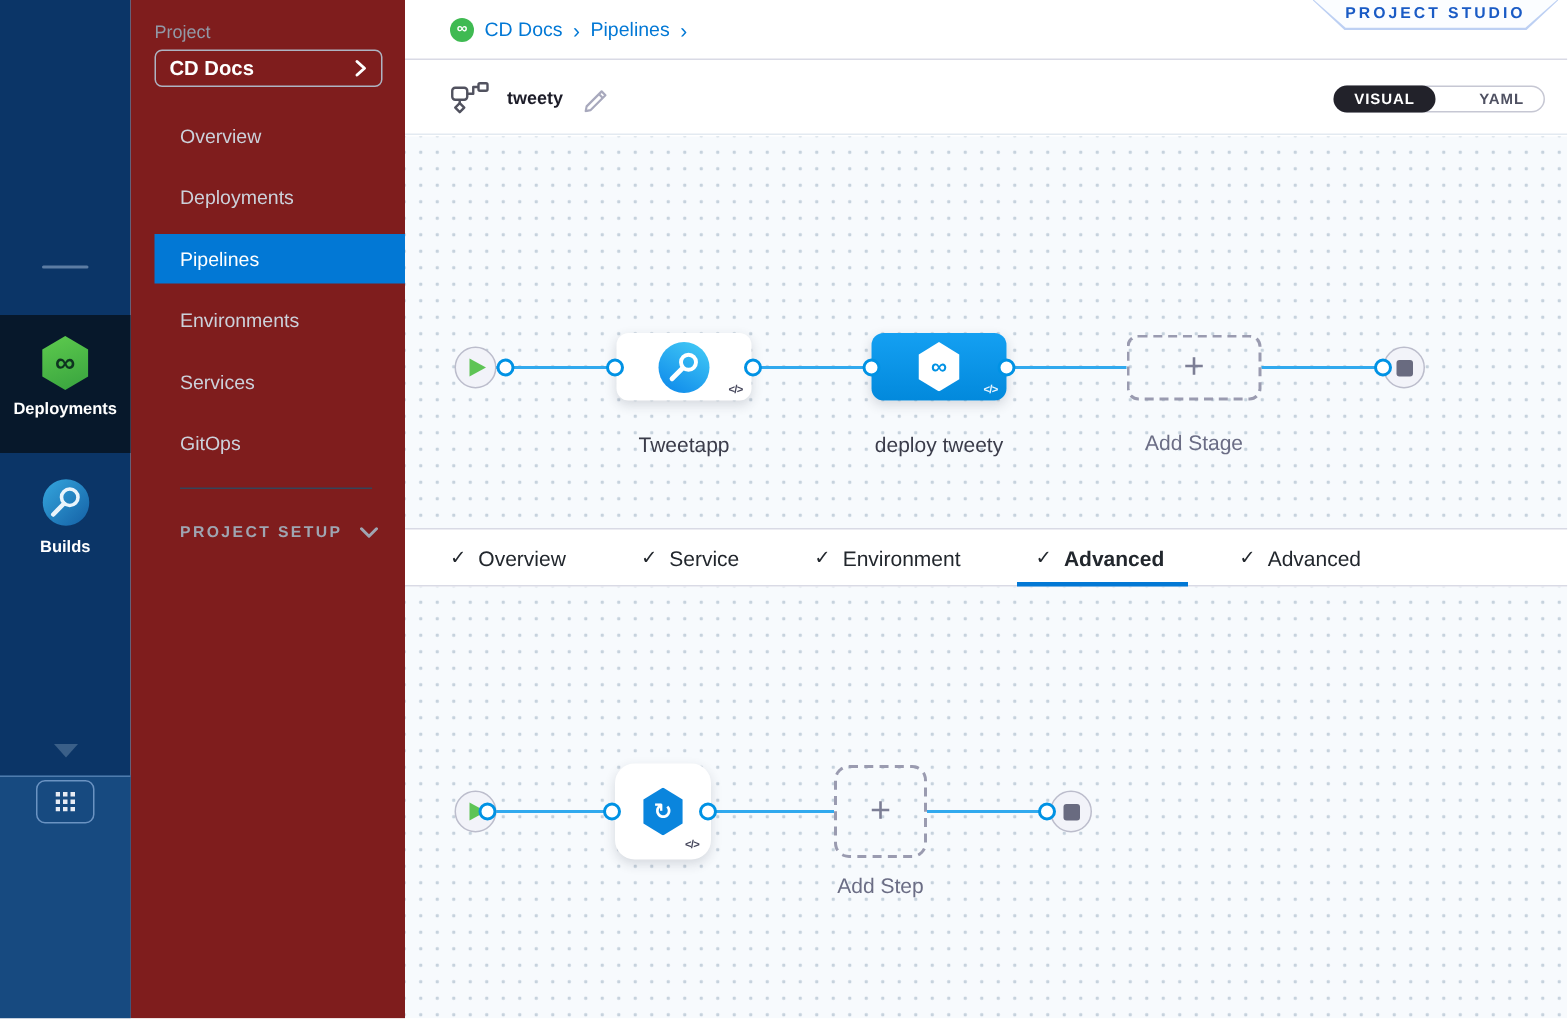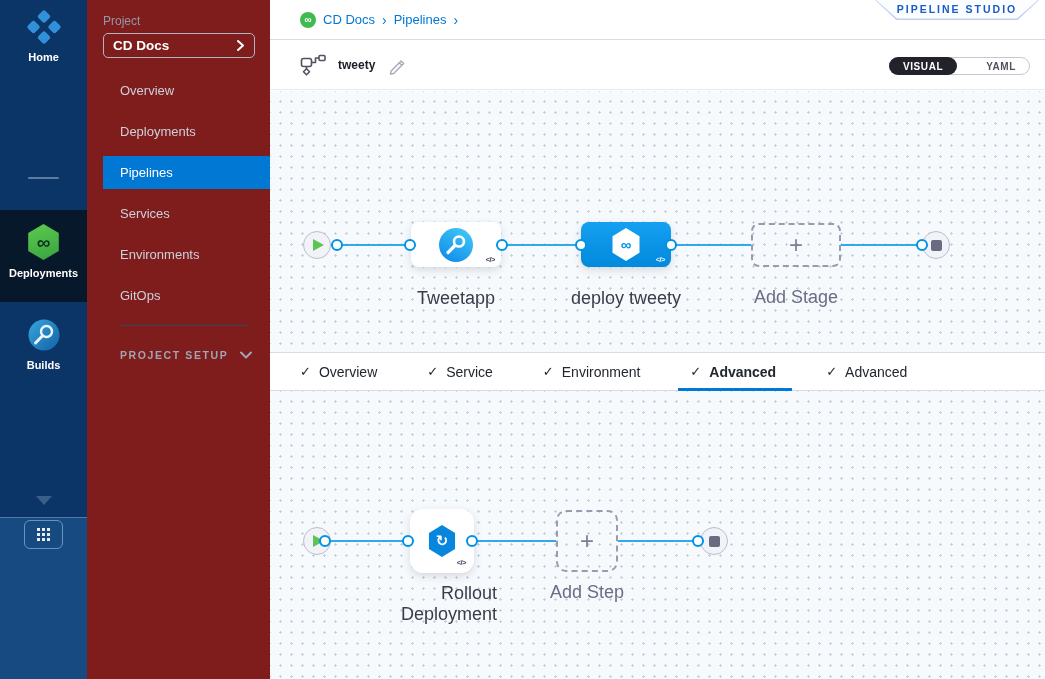--- a/index.html
+++ b/index.html
@@ -85,49 +85,38 @@
   .code-badge { position:absolute; right:6px; bottom:3px; font-size:7.5px; font-weight:700; color:#44455a; letter-spacing:-0.5px; }
   .code-badge.light { color:#eaf6ff; }
   .cd-circle { width:34px; height:34px; border-radius:50%; background:linear-gradient(210deg,#45cdf6,#0b86ea); position:relative; }
   .hex-white { width:30px; height:33px; background:#fff; color:#0092e4; font-size:15px; font-weight:700; line-height:1; }
   .hex-blue-sm { width:29px; height:32px; background:#0a85dd; color:#fff; font-size:15px; font-weight:700;
                  font-family:"DejaVu Sans",sans-serif; line-height:1; }
   .add-box { position:absolute; border:2px dashed #9a9bb0; border-radius:8px; z-index:3; cursor:pointer;
              display:flex; align-items:center; justify-content:center; color:#7c7e95; font-size:24px; font-weight:400; }
   .step-node { position:absolute; width:64px; height:64px; background:#fff; border-radius:13px; z-index:3; cursor:pointer;
                display:flex; align-items:center; justify-content:center; box-shadow:0 3px 8px rgba(40,41,61,.16); }
-  .node-label { position:absolute; transform:translateX(-50%); font-size:18px; color:#3b3c4a; text-align:right; z-index:2; white-space:nowrap; }
+  .node-label { position:absolute; transform:translateX(-50%); font-size:14px; color:#3b3c4a; text-align:left; z-index:2; white-space:nowrap; }
   .node-label.gray { color:#6b6d85; }
   .node-label.wrap { white-space:normal; width:110px; line-height:21px; }
 
   
   .tabbar { position:absolute; top:352px; left:0; right:0; height:39px; background:#fff; border-top:1px solid #d9dae5;
             border-bottom:1px solid #d9dae5; display:flex; align-items:center; padding-left:30px; gap:50px; z-index:5; }
   .tab { position:relative; height:100%; display:flex; align-items:center; gap:8px; font-size:14px; color:#22272d; cursor:pointer; }
   .tab .check { font-size:13px; color:#22272d; }
   .tab.active { font-weight:700; }
   .tab.active::after { content:''; position:absolute; left:-12px; right:-16px; bottom:-1px; height:3px; background:#0278d5; }
 </style>
 </head>
 <body>
 
 <div class="app">
 
   <aside class="rail">
-    <div class="rail-item rail-item-home">
-      <svg width="34" height="34" viewBox="0 0 34 34">
-        <g fill="#3090d9">
-          <rect x="12" y="1.5" width="10" height="10" rx="2.5" transform="rotate(45 17 6.5)"></rect>
-          <rect x="1.5" y="12" width="10" height="10" rx="2.5" transform="rotate(45 6.5 17)"></rect>
-          <rect x="22.5" y="12" width="10" height="10" rx="2.5" transform="rotate(45 27.5 17)"></rect>
-          <rect x="12" y="22.5" width="10" height="10" rx="2.5" transform="rotate(45 17 27.5)"></rect>
-        </g>
-      </svg>
-      <span>Home</span>
-    </div>
     <div class="rail-divider"></div>
     <div class="rail-selected-block">
       <div class="rail-item rail-item-deployments">
         <div class="hexagon hex-deploy-rail">
           <span>∞</span>
         </div>
         <span>Deployments</span>
       </div>
     </div>
     <div class="rail-item rail-item-builds">
@@ -176,24 +165,24 @@
       <div class="nav-item">
           <span>Overview</span>
         </div>
       <div class="nav-item">
           <span>Deployments</span>
         </div>
       <div class="nav-item selected">
           <span>Pipelines</span>
         </div>
       <div class="nav-item">
+          <span>Environments</span>
+        </div>
+      <div class="nav-item">
           <span>Services</span>
-        </div>
-      <div class="nav-item">
-          <span>Environments</span>
         </div>
       <div class="nav-item">
           <span>GitOps</span>
         </div>
     </nav>
     <div class="sidebar-divider"></div>
     <div class="setup-row">
       <span>PROJECT SETUP</span>
       <svg width="12" height="8" viewBox="0 0 12 8">
         <path d="M1 1.5 L6 6.5 L11 1.5" fill="none" stroke="#9fa5b1" stroke-width="2" stroke-linecap="round" stroke-linejoin="round"></path>
@@ -208,21 +197,21 @@
           <span>∞</span>
         </span>
       <a class="crumb-link">CD Docs</a>
       <span class="crumb-sep">›</span>
       <a class="crumb-link">Pipelines</a>
       <span class="crumb-sep">›</span>
     </div>
 
     <div class="studio-badge">
       <div class="badge-outer"></div>
-      <div class="badge-inner">PIPELINE STUDIO</div>
+      <div class="badge-inner">PROJECT STUDIO</div>
     </div>
 
     <div class="title-bar">
       <svg width="26" height="22" viewBox="0 0 26 22">
         <g fill="none" stroke="#51525f" stroke-width="1.6" stroke-linejoin="round">
           <rect x="1.5" y="4.5" width="10" height="8" rx="2"></rect>
           <rect x="19" y="1.5" width="6" height="5" rx="1"></rect>
           <path d="M6.5 14.8 L9.5 17.8 L6.5 20.8 L3.5 17.8 Z"></path>
           <path d="M11.5 8.5 L15.5 8.5 L15.5 4 L19 4"></path>
           <path d="M6.5 12.5 L6.5 14.8"></path>
@@ -330,18 +319,17 @@
       </div>
 
       <div class="add-box" style="left:286px; top:119px; width:62px; height:62px; border-radius:10px;">
         <span>+</span>
       </div>
 
       <div class="terminal" style="left:430px; top:136px;">
         <div class="stop-sq"></div>
       </div>
 
-      <div class="node-label wrap" style="left:172px; top:192px;">Rollout Deployment</div>
       <div class="node-label gray" style="left:317px; top:191px;">Add Step</div>
     </div>
 
   </main>
 </div>
 
 </body></html>

